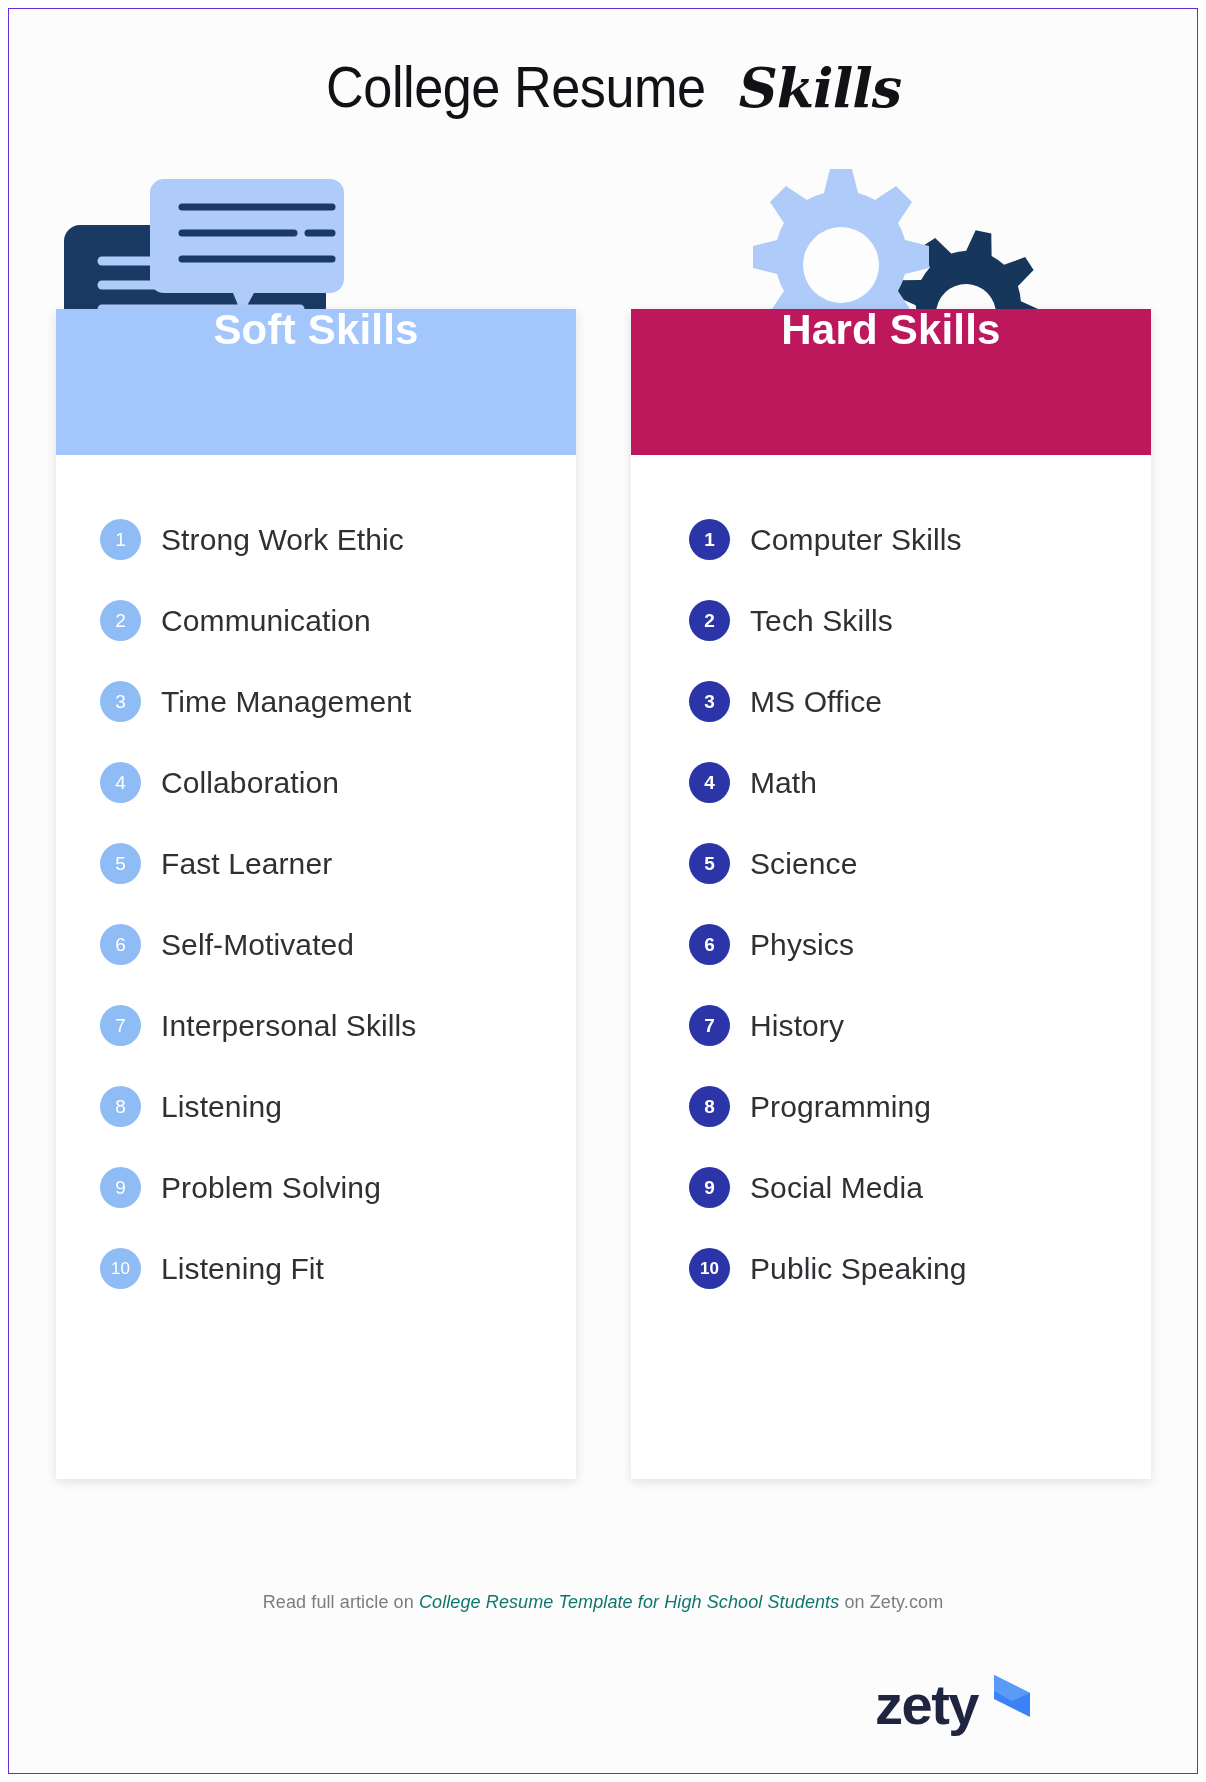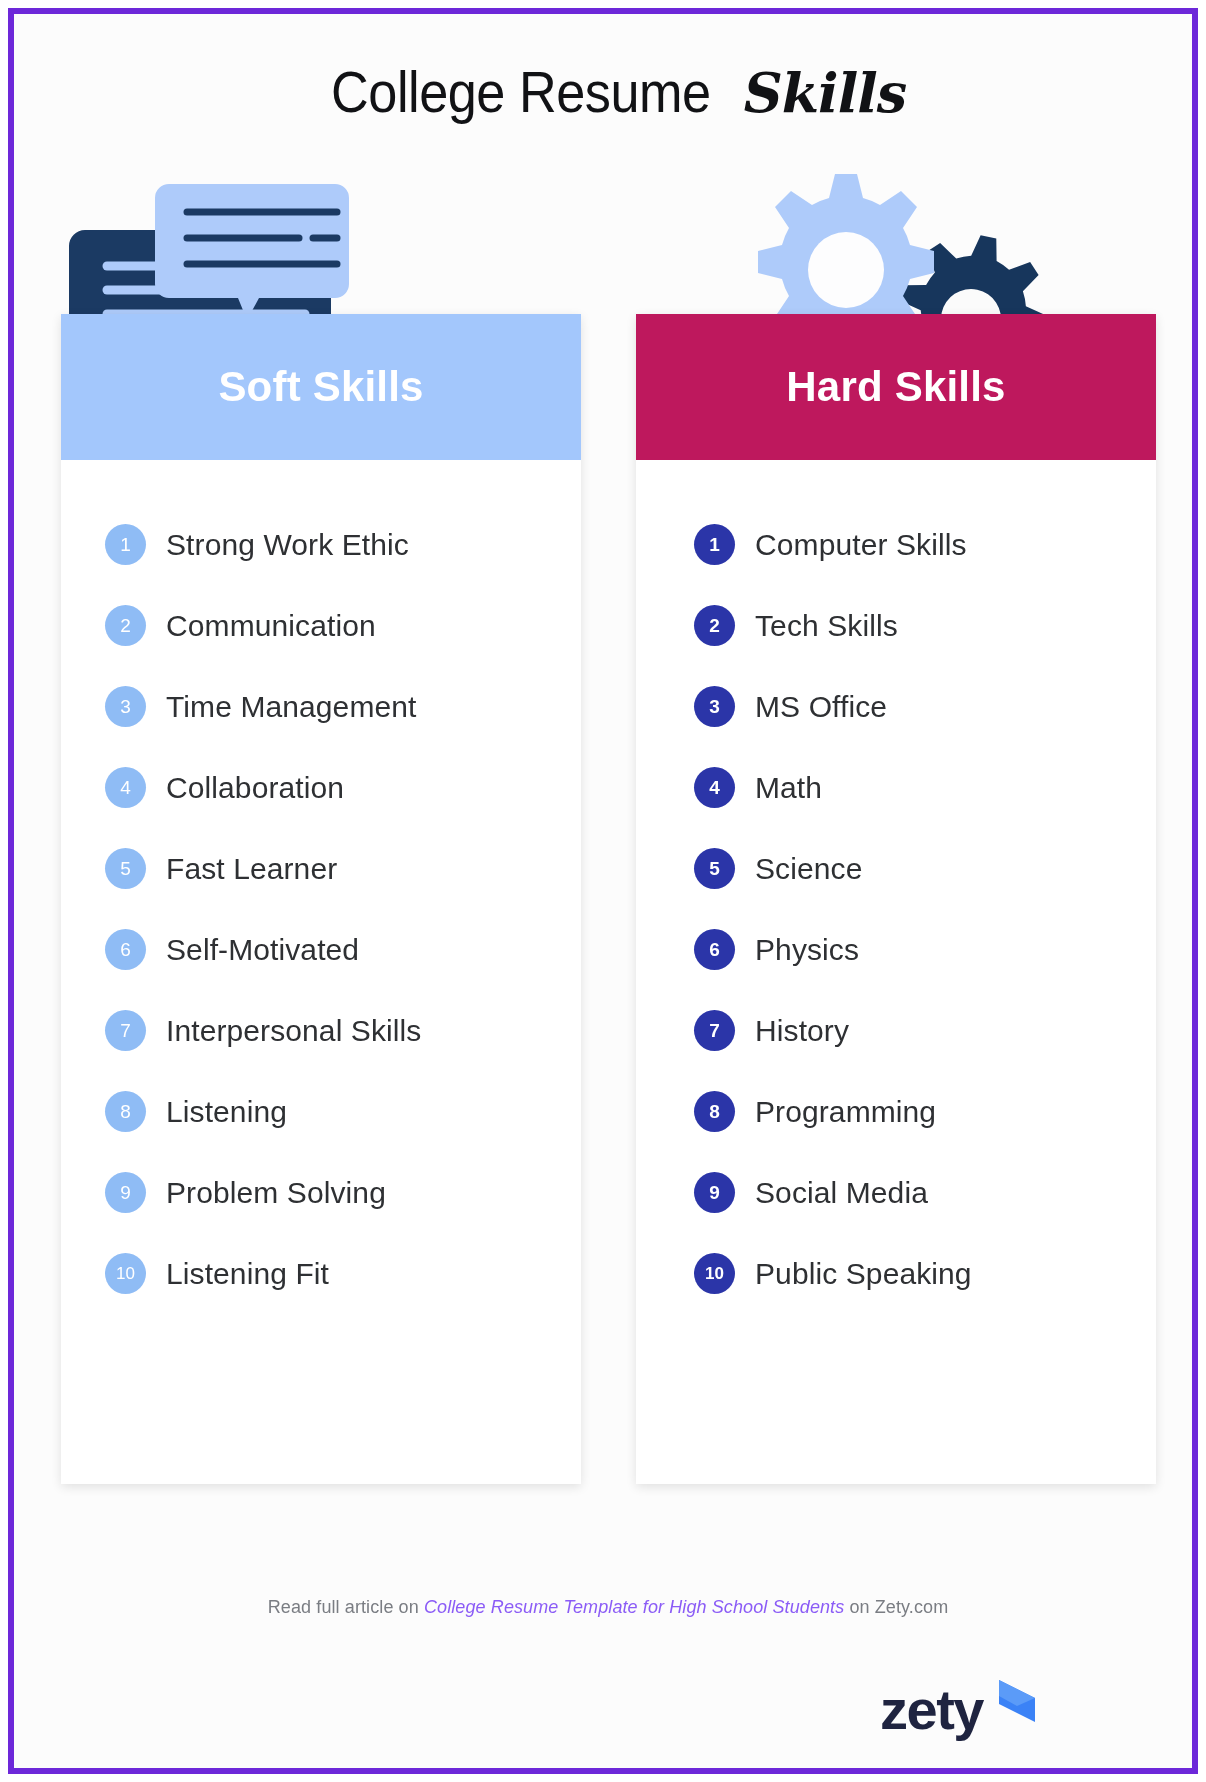--- a/index.html
+++ b/index.html
@@ -17,21 +17,21 @@
   }
 
   
   .page-frame {
     position: absolute;
     left: 8px;
     top: 8px;
     width: 1190px;
     height: 1766px;
     background: #fbfbfb;
-    border: 6px solid #6d28d9;
+    border: 1px solid #6d28d9;
     overflow: hidden;
   }
 
   .canvas {
     position: absolute;
     left: 0;
     top: 0;
     width: 1188px;
     height: 1764px;
     background: #fcfcfc;
@@ -103,21 +103,20 @@
     width: 520px;
     height: 1170px;
     background: #ffffff;
     box-shadow: 0 3px 10px rgba(0,0,0,0.11);
     overflow: hidden;
   }
 
   .card-header {
     height: 146px;
     display: flex;
-    align-items: center;
     justify-content: center;
   }
   .card-header-soft { background: #a3c7fc; }
   .card-header-hard { background: #be185d; }
 
   .card-title {
     color: #ffffff;
     font-size: 42px;
     font-weight: 700;
     letter-spacing: 0.2px;
@@ -173,21 +172,21 @@
     left: 0;
     width: 1188px;
     text-align: center;
     font-size: 18px;
     color: #7a7d83;
     letter-spacing: 0.1px;
     white-space: nowrap;
   }
   .footer-note em {
     font-style: italic;
-    color: #8b5cf6;
+    color: #0f766e;
   }
 
   .logo {
     position: absolute;
     top: 1654px;
     left: 866px;
     display: flex;
     align-items: flex-end;
     height: 70px;
   }

